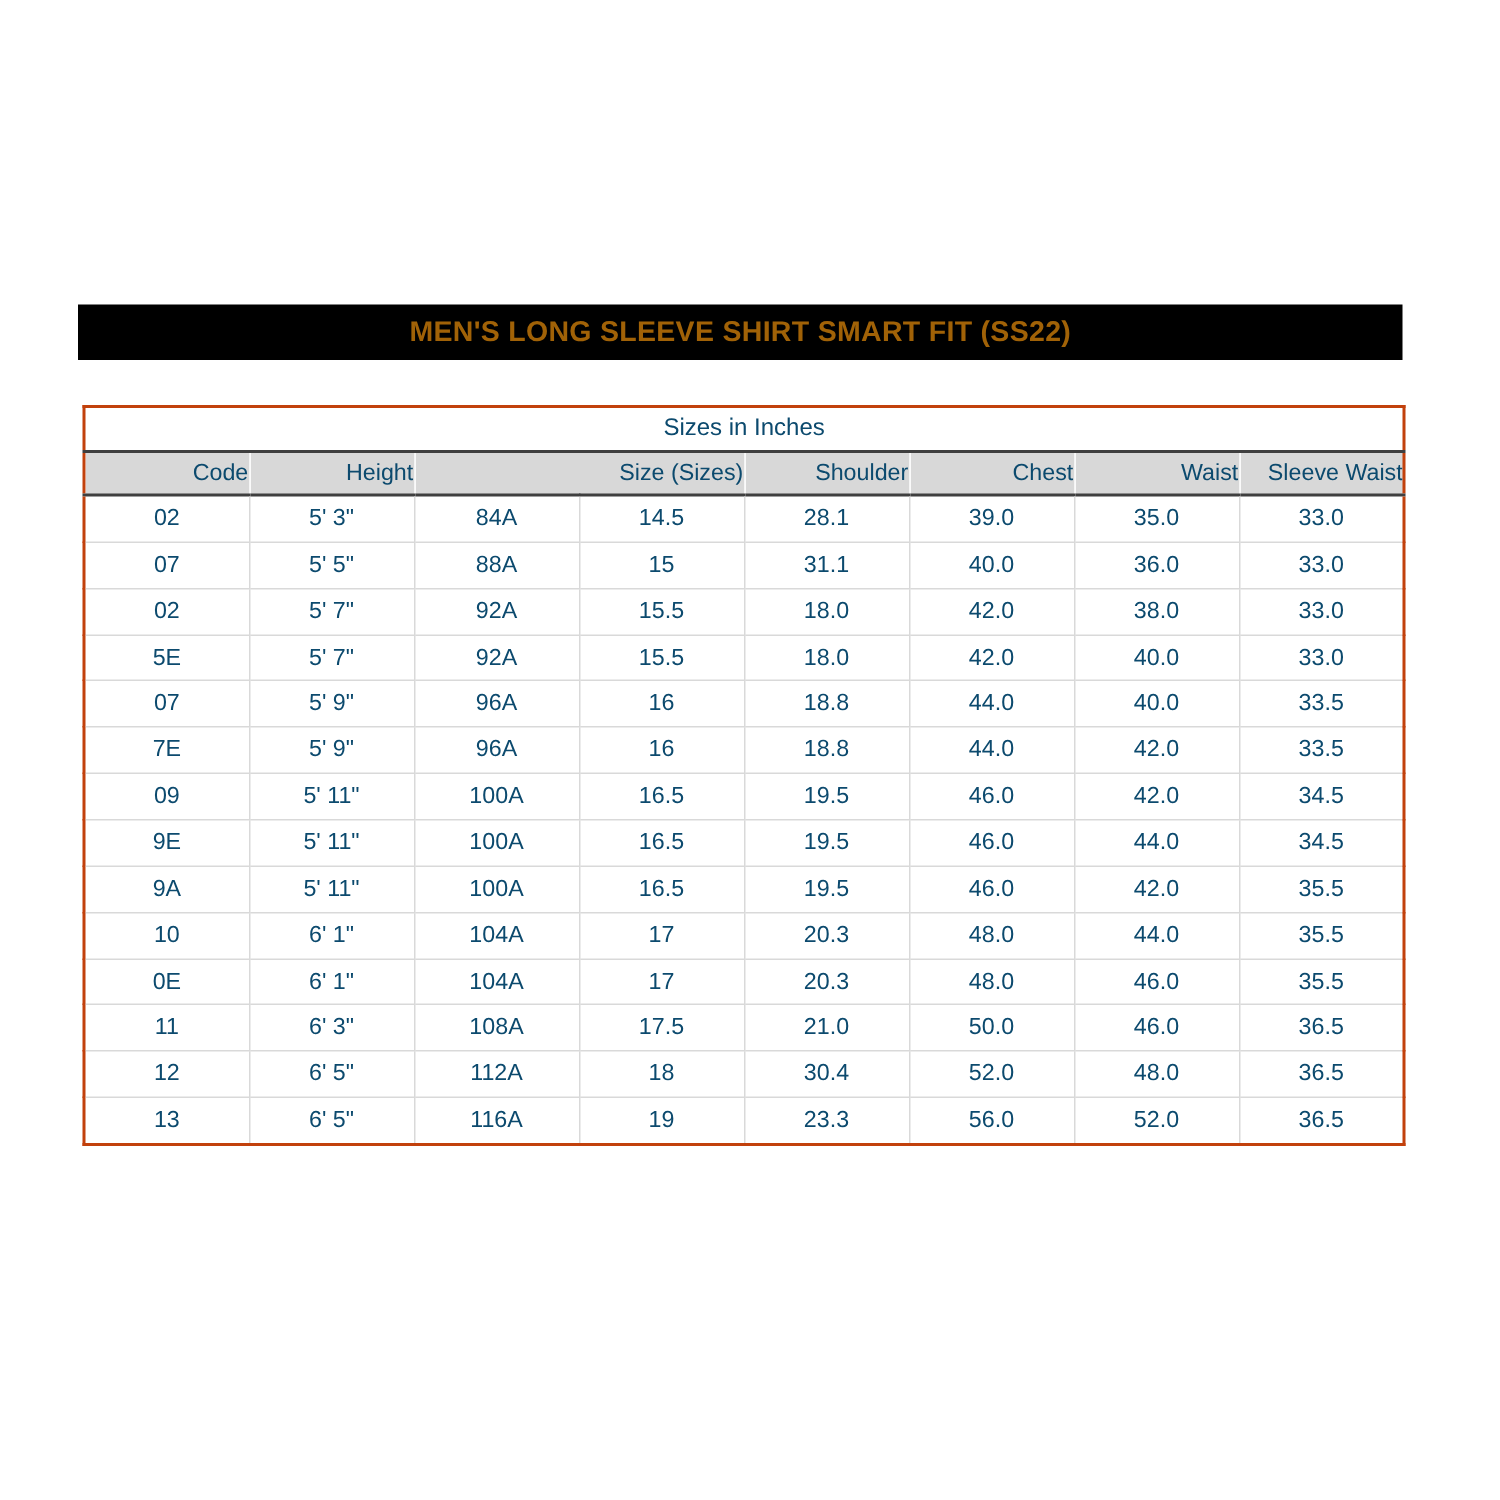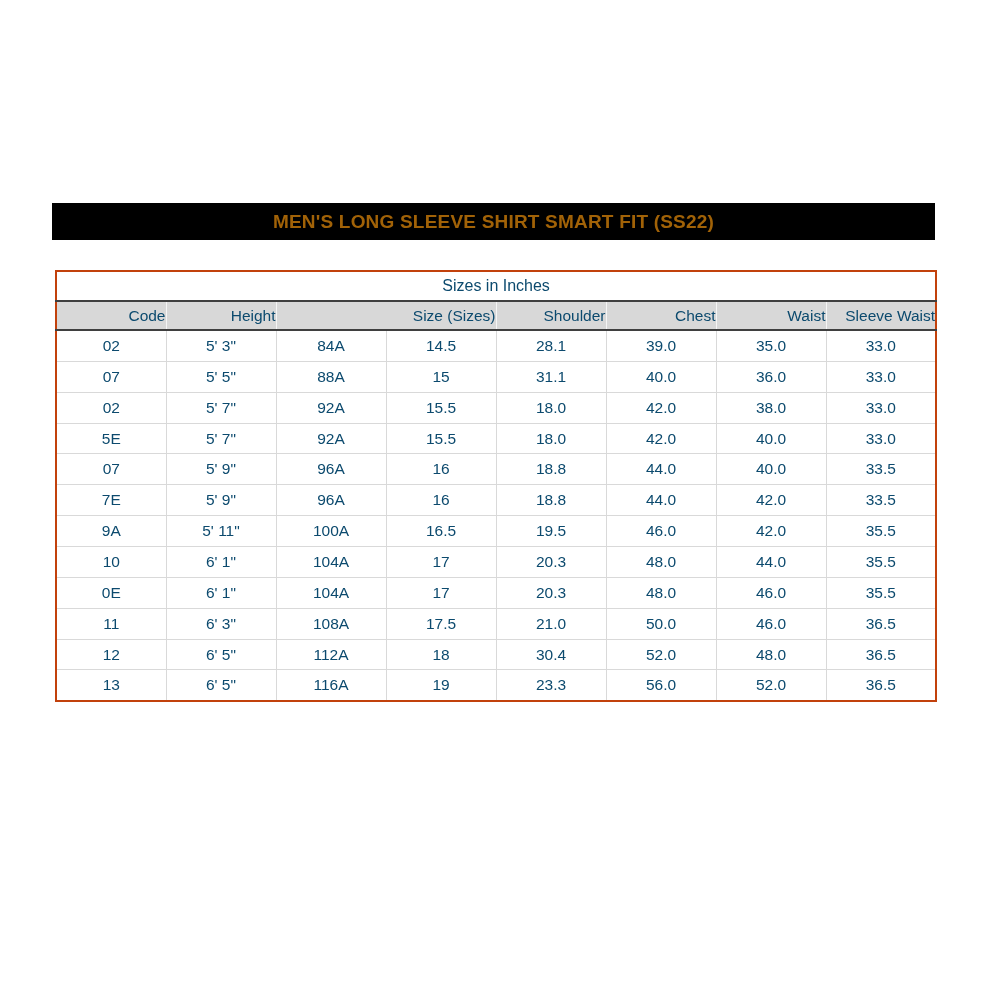--- a/index.html
+++ b/index.html
@@ -164,20 +164,40 @@
           <td>7E</td>
           <td>5' 9"</td>
           <td>96A</td>
           <td>16</td>
           <td>18.8</td>
           <td>44.0</td>
           <td>42.0</td>
           <td>33.5</td>
         </tr>
         <tr>
+          <td>09</td>
+          <td>5' 11"</td>
+          <td>100A</td>
+          <td>16.5</td>
+          <td>19.5</td>
+          <td>46.0</td>
+          <td>42.0</td>
+          <td>34.5</td>
+        </tr>
+        <tr>
+          <td>9E</td>
+          <td>5' 11"</td>
+          <td>100A</td>
+          <td>16.5</td>
+          <td>19.5</td>
+          <td>46.0</td>
+          <td>44.0</td>
+          <td>34.5</td>
+        </tr>
+        <tr>
           <td>9A</td>
           <td>5' 11"</td>
           <td>100A</td>
           <td>16.5</td>
           <td>19.5</td>
           <td>46.0</td>
           <td>42.0</td>
           <td>35.5</td>
         </tr>
         <tr>

